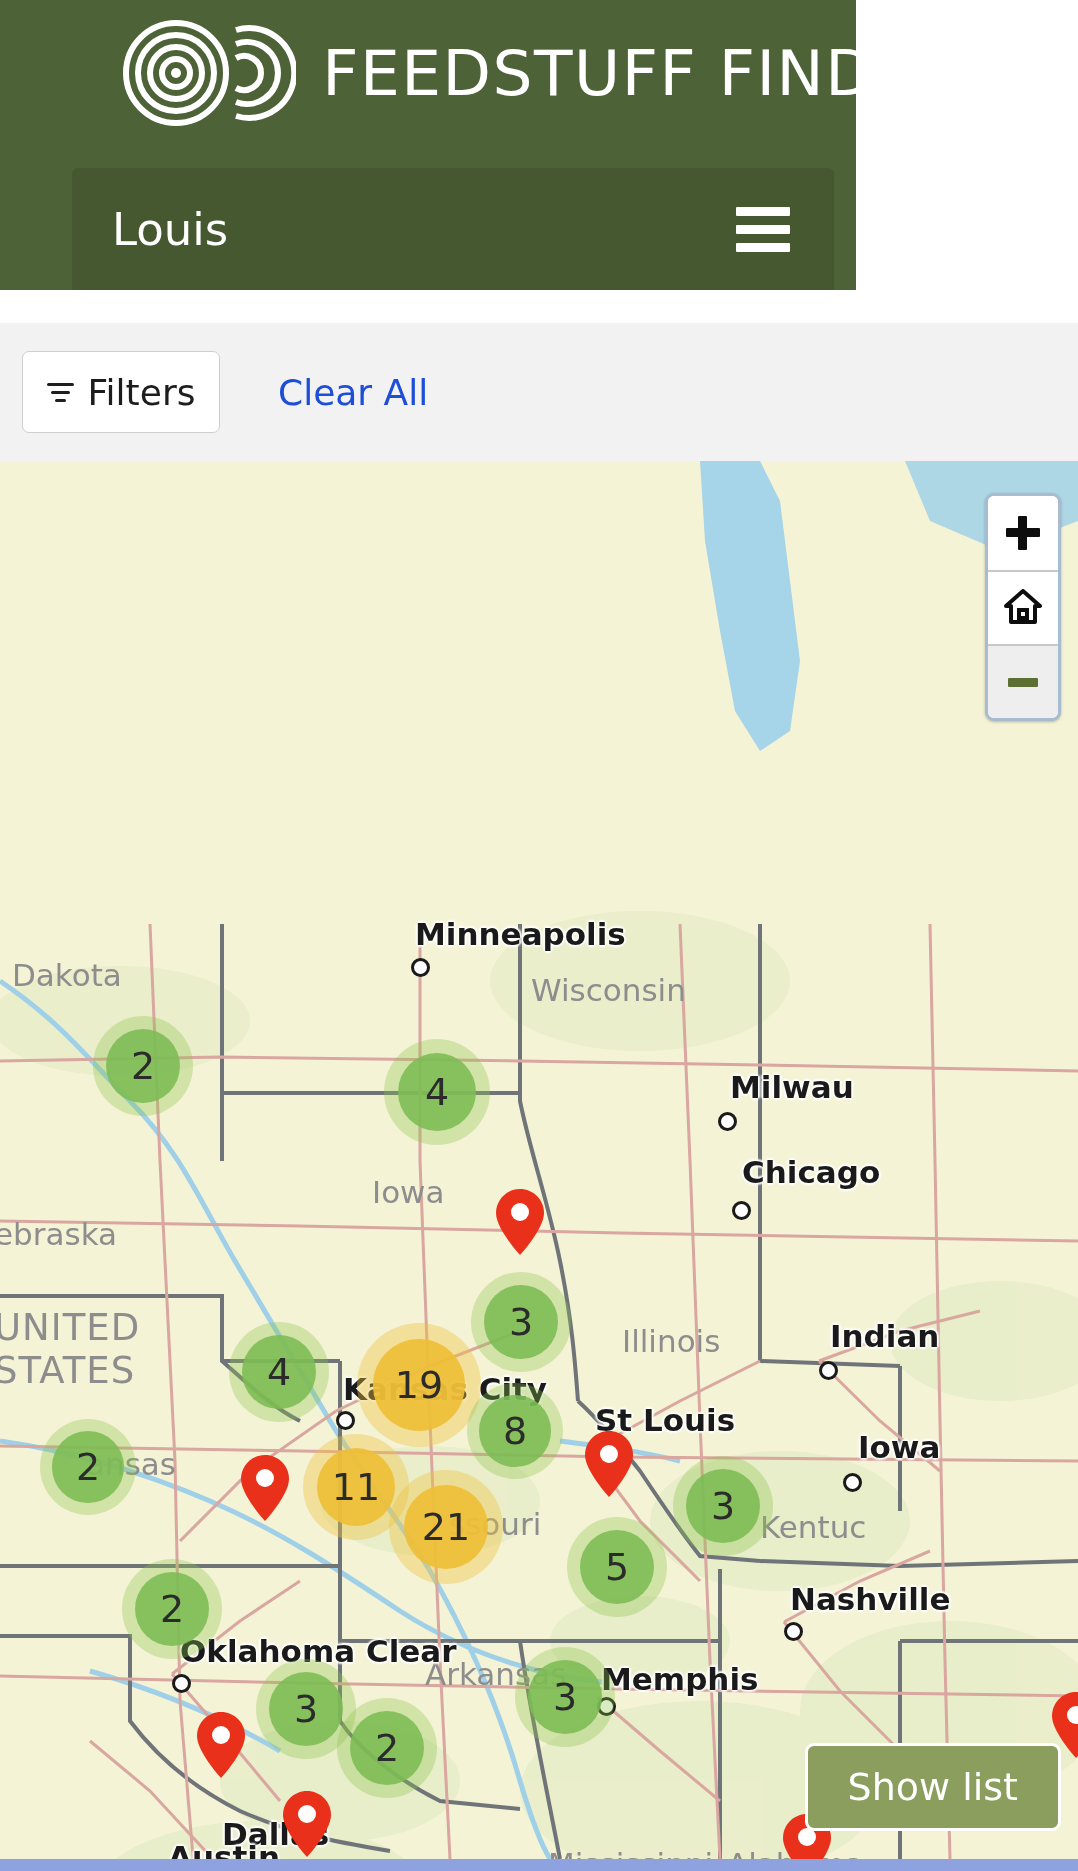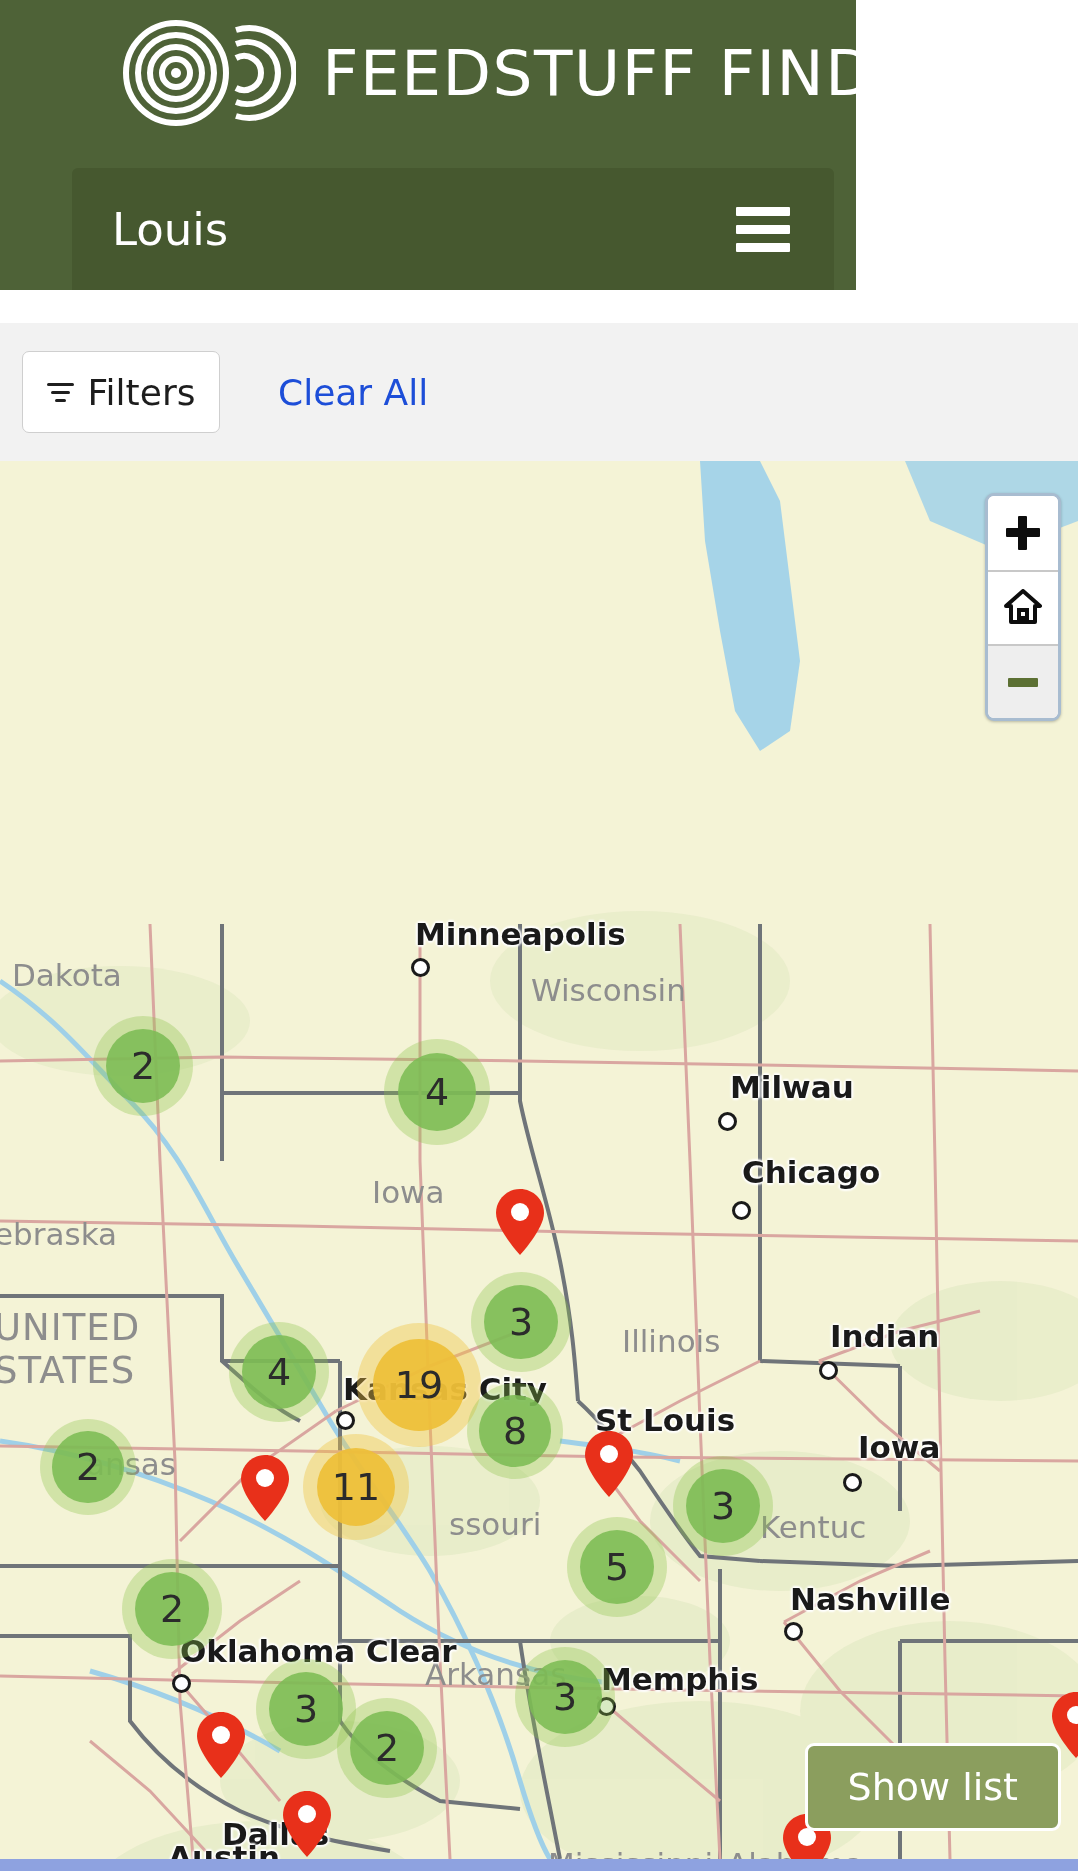--- a/index.html
+++ b/index.html
@@ -397,20 +397,25 @@
     <div class="cluster yellow" style="left:303px; top:973px;  width:106px; height:106px; font-size:38px;">
       <span class="halo"></span>
       <span class="core"></span>
       <span class="num">11</span>
     </div>
     <div class="cluster green" style="left:673px; top:995px;  width:100px; height:100px; font-size:38px;">
       <span class="halo"></span>
       <span class="core"></span>
       <span class="num">3</span>
     </div>
+    <div class="cluster yellow" style="left:389px; top:1009px; width:114px; height:114px; font-size:38px;">
+      <span class="halo"></span>
+      <span class="core"></span>
+      <span class="num">21</span>
+    </div>
     <div class="cluster green" style="left:567px; top:1056px; width:100px; height:100px; font-size:38px;">
       <span class="halo"></span>
       <span class="core"></span>
       <span class="num">5</span>
     </div>
     <div class="cluster green" style="left:122px; top:1098px; width:100px; height:100px; font-size:38px;">
       <span class="halo"></span>
       <span class="core"></span>
       <span class="num">2</span>
     </div>

